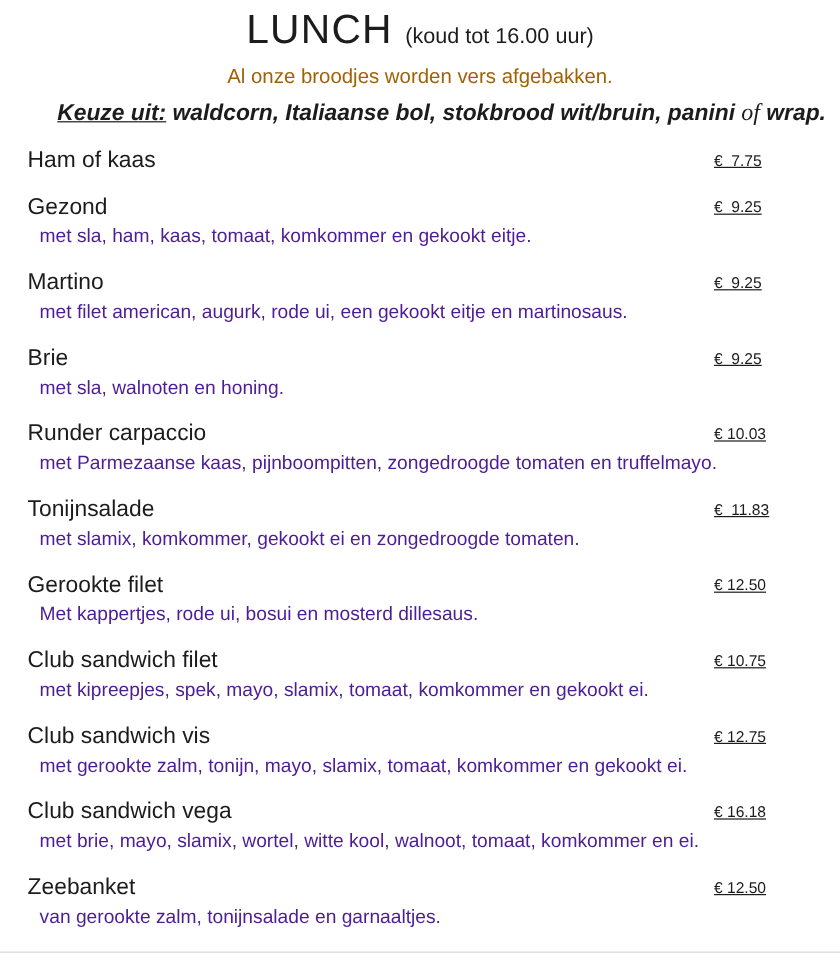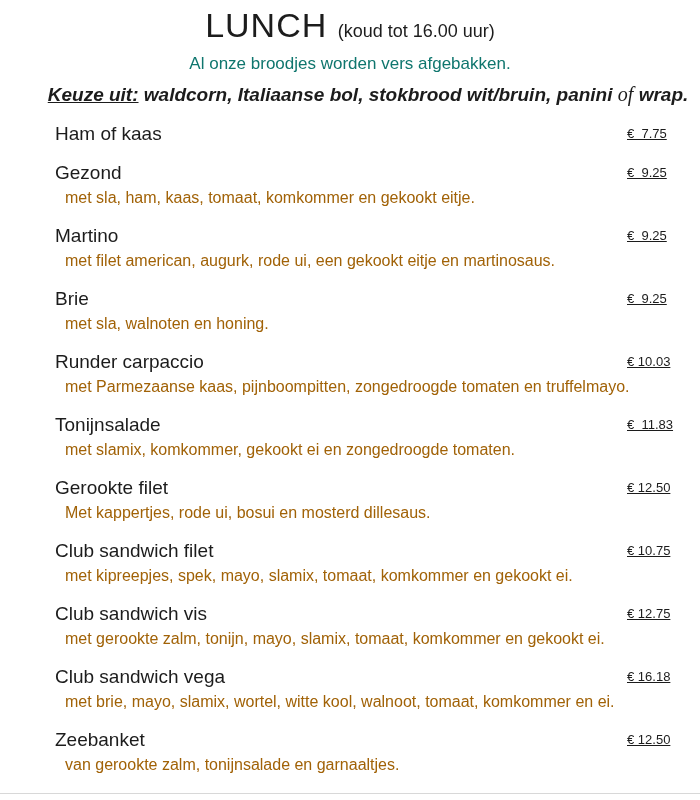--- a/index.html
+++ b/index.html
@@ -22,40 +22,40 @@
     letter-spacing: 1px;
     font-weight: 400;
   }
   .title-suffix {
     font-size: 18px;
     margin-left: 6px;
   }
   .subtitle {
     margin-top: 9px;
     font-size: 17px;
-    color: #0f766e;
+    color: #a16207;
   }
   .choice-line {
     margin-top: 9px;
     font-size: 19px;
     font-style: italic;
     font-weight: bold;
     white-space: nowrap;
     padding-left: 36px;
   }
   .choice-label { text-decoration: underline; }
   .choice-connector {
     font-weight: normal;
     font-family: "Liberation Serif", serif;
     font-size: 20px;
   }
 
   .menu {
     margin-top: 15px;
-    padding-left: 55px;
+    padding-left: 23px;
     padding-right: 20px;
   }
   .item { position: relative; margin-bottom: 13px; }
   .item-row {
     font-size: 19px;
     line-height: 26px;
   }
   .item-name { display: inline-block; }
   .item-price {
     position: absolute;
@@ -63,21 +63,21 @@
     top: 0;
     font-size: 13px;
     line-height: 26px;
     white-space: pre;
     text-decoration: underline;
   }
   .item-desc {
     font-size: 16px;
     line-height: 24px;
     padding-left: 10px;
-    color: #a16207;
+    color: #4c1d95;
   }
 
   .bottom-rule {
     position: absolute;
     left: 0;
     top: 793px;
     width: 700px;
     height: 1px;
     background: #d8d8d8;
   }

